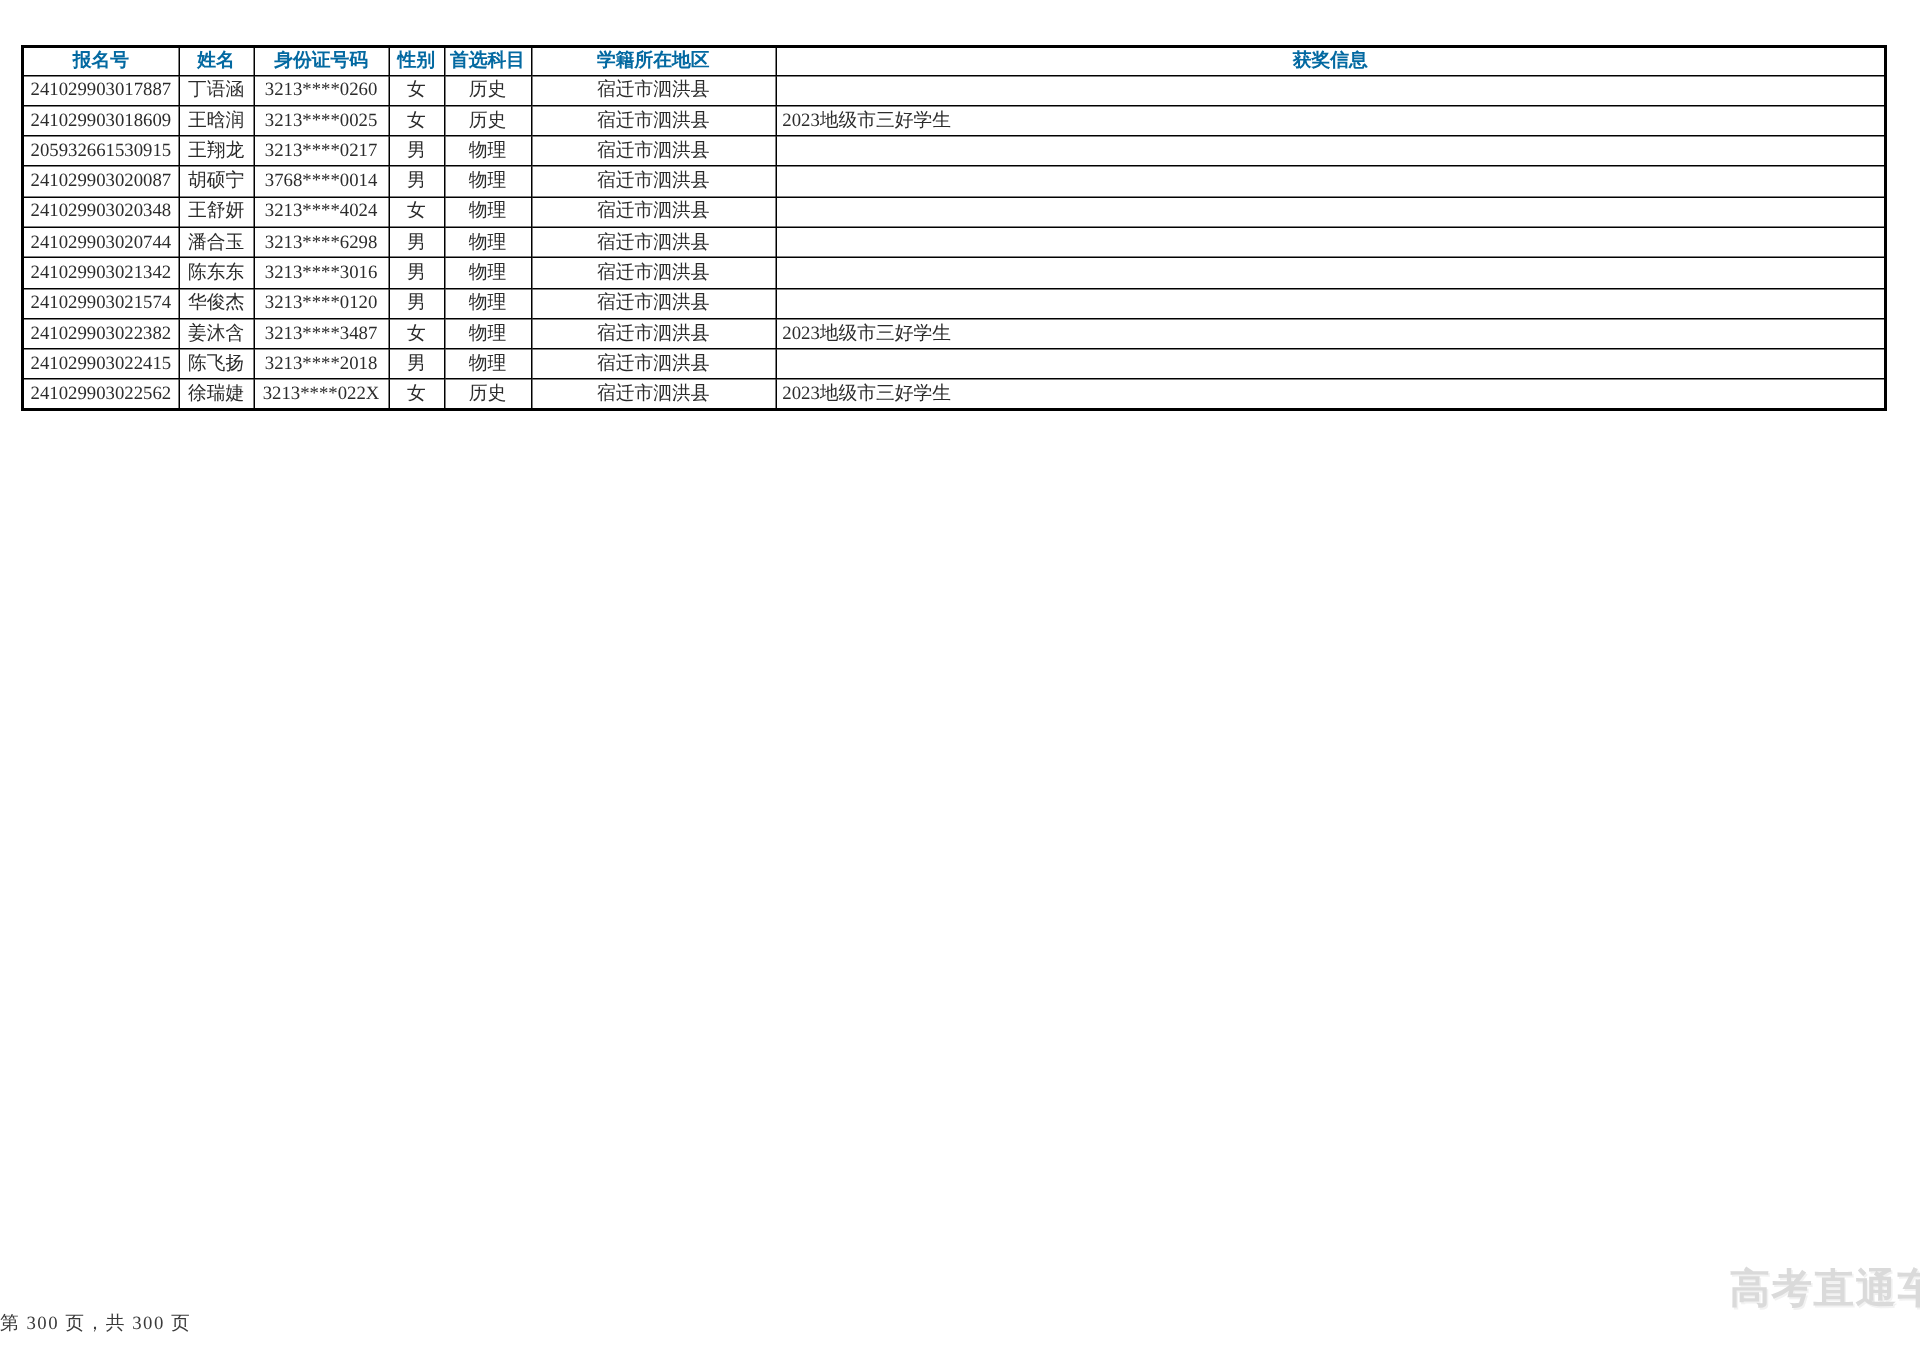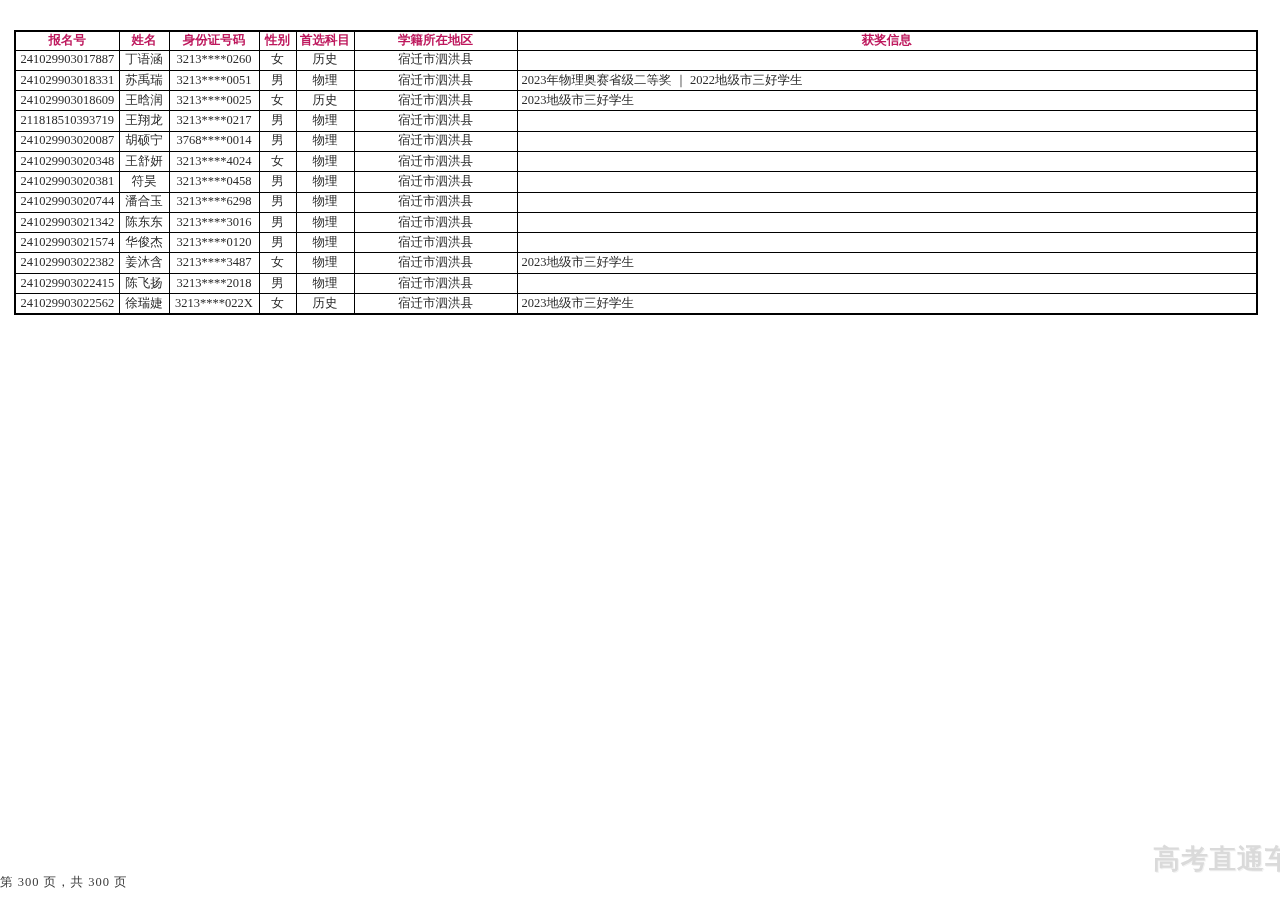--- a/index.html
+++ b/index.html
@@ -29,21 +29,21 @@
     color: #2b2b2b;
     text-align: center;
     vertical-align: middle;
     white-space: nowrap;
     overflow: hidden;
     padding: 0 2px;
     line-height: 1.1;
   }
   table.roster th {
     font-weight: bold;
-    color: #be185d;
+    color: #0369a1;
     height: 19px;
     margin-top: 28px;
   }
   table.roster td.col6 {
     text-align: left;
     padding-left: 4px;
   }
   .page-footer {
     position: absolute;
     left: 0; top: 874px;
@@ -94,39 +94,30 @@
         <tr>
           <td class="col0">241029903017887</td>
           <td class="col1">丁语涵</td>
           <td class="col2">3213****0260</td>
           <td class="col3">女</td>
           <td class="col4">历史</td>
           <td class="col5">宿迁市泗洪县</td>
           <td class="col6"></td>
         </tr>
         <tr>
-          <td class="col0">241029903018331</td>
-          <td class="col1">苏禹瑞</td>
-          <td class="col2">3213****0051</td>
-          <td class="col3">男</td>
-          <td class="col4">物理</td>
-          <td class="col5">宿迁市泗洪县</td>
-          <td class="col6">2023年物理奥赛省级二等奖 ｜ 2022地级市三好学生</td>
-        </tr>
-        <tr>
           <td class="col0">241029903018609</td>
           <td class="col1">王晗润</td>
           <td class="col2">3213****0025</td>
           <td class="col3">女</td>
           <td class="col4">历史</td>
           <td class="col5">宿迁市泗洪县</td>
           <td class="col6">2023地级市三好学生</td>
         </tr>
         <tr>
-          <td class="col0">211818510393719</td>
+          <td class="col0">205932661530915</td>
           <td class="col1">王翔龙</td>
           <td class="col2">3213****0217</td>
           <td class="col3">男</td>
           <td class="col4">物理</td>
           <td class="col5">宿迁市泗洪县</td>
           <td class="col6"></td>
         </tr>
         <tr>
           <td class="col0">241029903020087</td>
           <td class="col1">胡硕宁</td>
@@ -139,29 +130,20 @@
         <tr>
           <td class="col0">241029903020348</td>
           <td class="col1">王舒妍</td>
           <td class="col2">3213****4024</td>
           <td class="col3">女</td>
           <td class="col4">物理</td>
           <td class="col5">宿迁市泗洪县</td>
           <td class="col6"></td>
         </tr>
         <tr>
-          <td class="col0">241029903020381</td>
-          <td class="col1">符昊</td>
-          <td class="col2">3213****0458</td>
-          <td class="col3">男</td>
-          <td class="col4">物理</td>
-          <td class="col5">宿迁市泗洪县</td>
-          <td class="col6"></td>
-        </tr>
-        <tr>
           <td class="col0">241029903020744</td>
           <td class="col1">潘合玉</td>
           <td class="col2">3213****6298</td>
           <td class="col3">男</td>
           <td class="col4">物理</td>
           <td class="col5">宿迁市泗洪县</td>
           <td class="col6"></td>
         </tr>
         <tr>
           <td class="col0">241029903021342</td>

